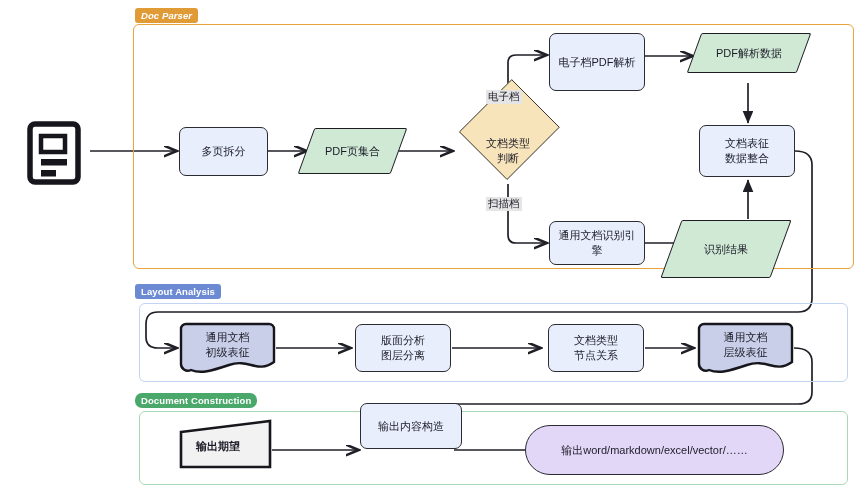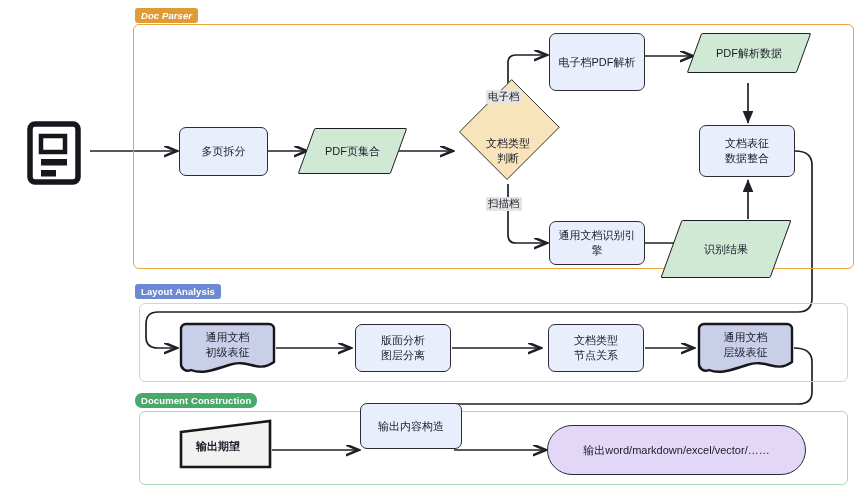--- a/index.html
+++ b/index.html
@@ -275,20 +275,20 @@
     <svg width="93" height="50" viewBox="0 0 93 50">
       <path d="M2,13 L91,2 L91,48 L2,48 Z" fill="#f2f2f2" stroke="#16161c" stroke-width="2.6"></path>
     </svg>
     <span class="lbl" style="margin-top:4px;">输出期望</span>
   </div>
 
   <div class="node rect" style="left:360px;top:403px;width:102px;height:46px;">
     <span class="lbl">输出内容构造</span>
   </div>
 
-  <div class="node pill" style="left:547px;top:425px;width:259px;height:50px;justify-content:center;">
+  <div class="node pill" style="left:525px;top:425px;width:259px;height:50px;justify-content:center;">
     <span class="lbl">输出word/markdown/excel/vector/……</span>
   </div>
 
   <div class="elabel" style="left:486px;top:90px;">电子档</div>
   <div class="elabel" style="left:486px;top:197px;">扫描档</div>
 
 </div>
 
 </body></html>

